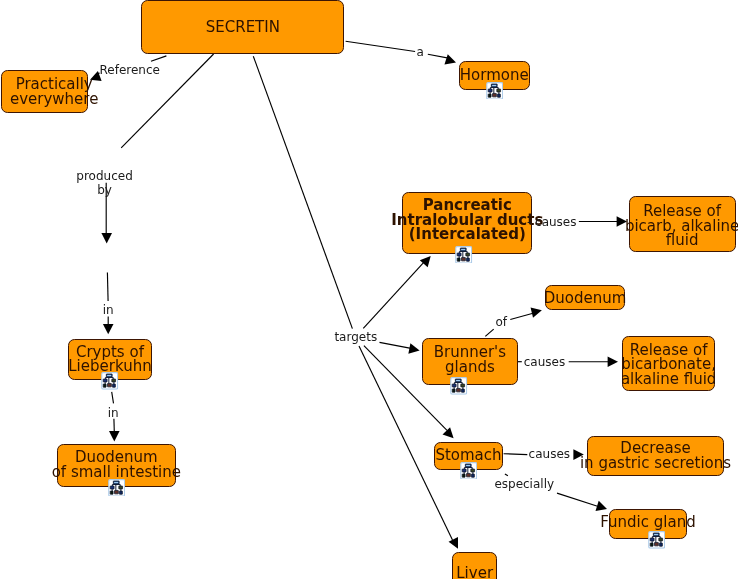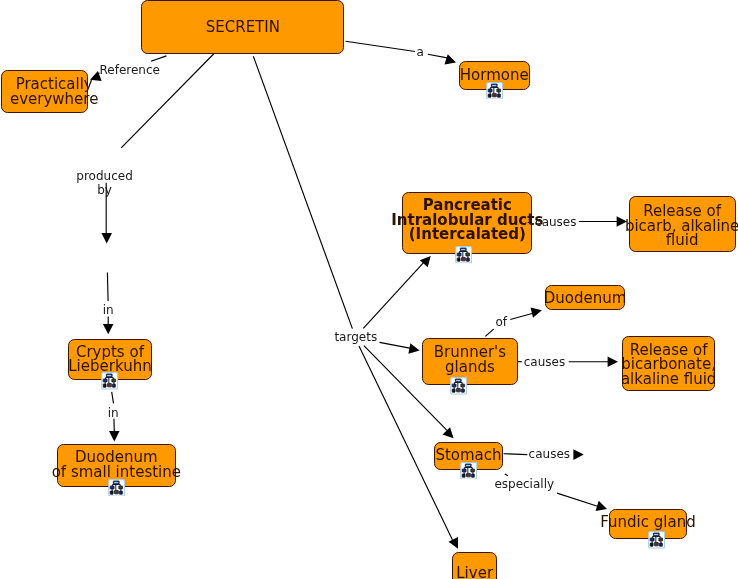--- a/index.html
+++ b/index.html
@@ -101,20 +101,22 @@
     <div class="cmapicon" style="left: 450.35px; top: 376.9px;"><svg width="17.4" height="17.8" viewBox="0 0 16.6 17.2">
         <use href="#cmap-icon"></use>
       </svg></div>
     <div class="node" style="left: 621.9px; top: 336.1px; width: 93.5px; height: 54.6px;"><span style="transform: translateY(1px);">Release of
 bicarbonate,
 alkaline fluid</span></div>
     <div class="node" style="left: 433.8px; top: 441.5px; width: 69.4px; height: 28.3px;"><span style="transform: translateY(-0.4px);">Stomach</span></div>
     <div class="cmapicon" style="left: 459.8px; top: 461.6px;"><svg width="17.4" height="17.8" viewBox="0 0 16.6 17.2">
         <use href="#cmap-icon"></use>
       </svg></div>
+    <div class="node" style="left: 587px; top: 435.6px; width: 137px; height: 40.1px;"><span style="transform: translateY(-0.1px);">Decrease
+in gastric secretions</span></div>
     <div class="node" style="left: 609px; top: 508.6px; width: 78px; height: 30.9px;"><span style="transform: translateY(-1.6px);">Fundic gland</span></div>
     <div class="cmapicon" style="left: 647.5px; top: 531.3px;"><svg width="17.4" height="17.8" viewBox="0 0 16.6 17.2">
         <use href="#cmap-icon"></use>
       </svg></div>
     <div class="node" style="left: 452px; top: 551.5px; width: 45.3px; height: 42px; align-items: center;"><span style="transform: translateY(1.4px);">Liver</span></div>
     <div class="lbl" style="left: 99.5px; top: 63.6px;">Reference</div>
     <div class="lbl" style="left: 416.4px; top: 45.6px;">a</div>
     <div class="lbl" style="left: 76.3px; top: 170px;">produced
 by</div>
     <div class="lbl" style="left: 102.7px; top: 303.8px;">in</div>

